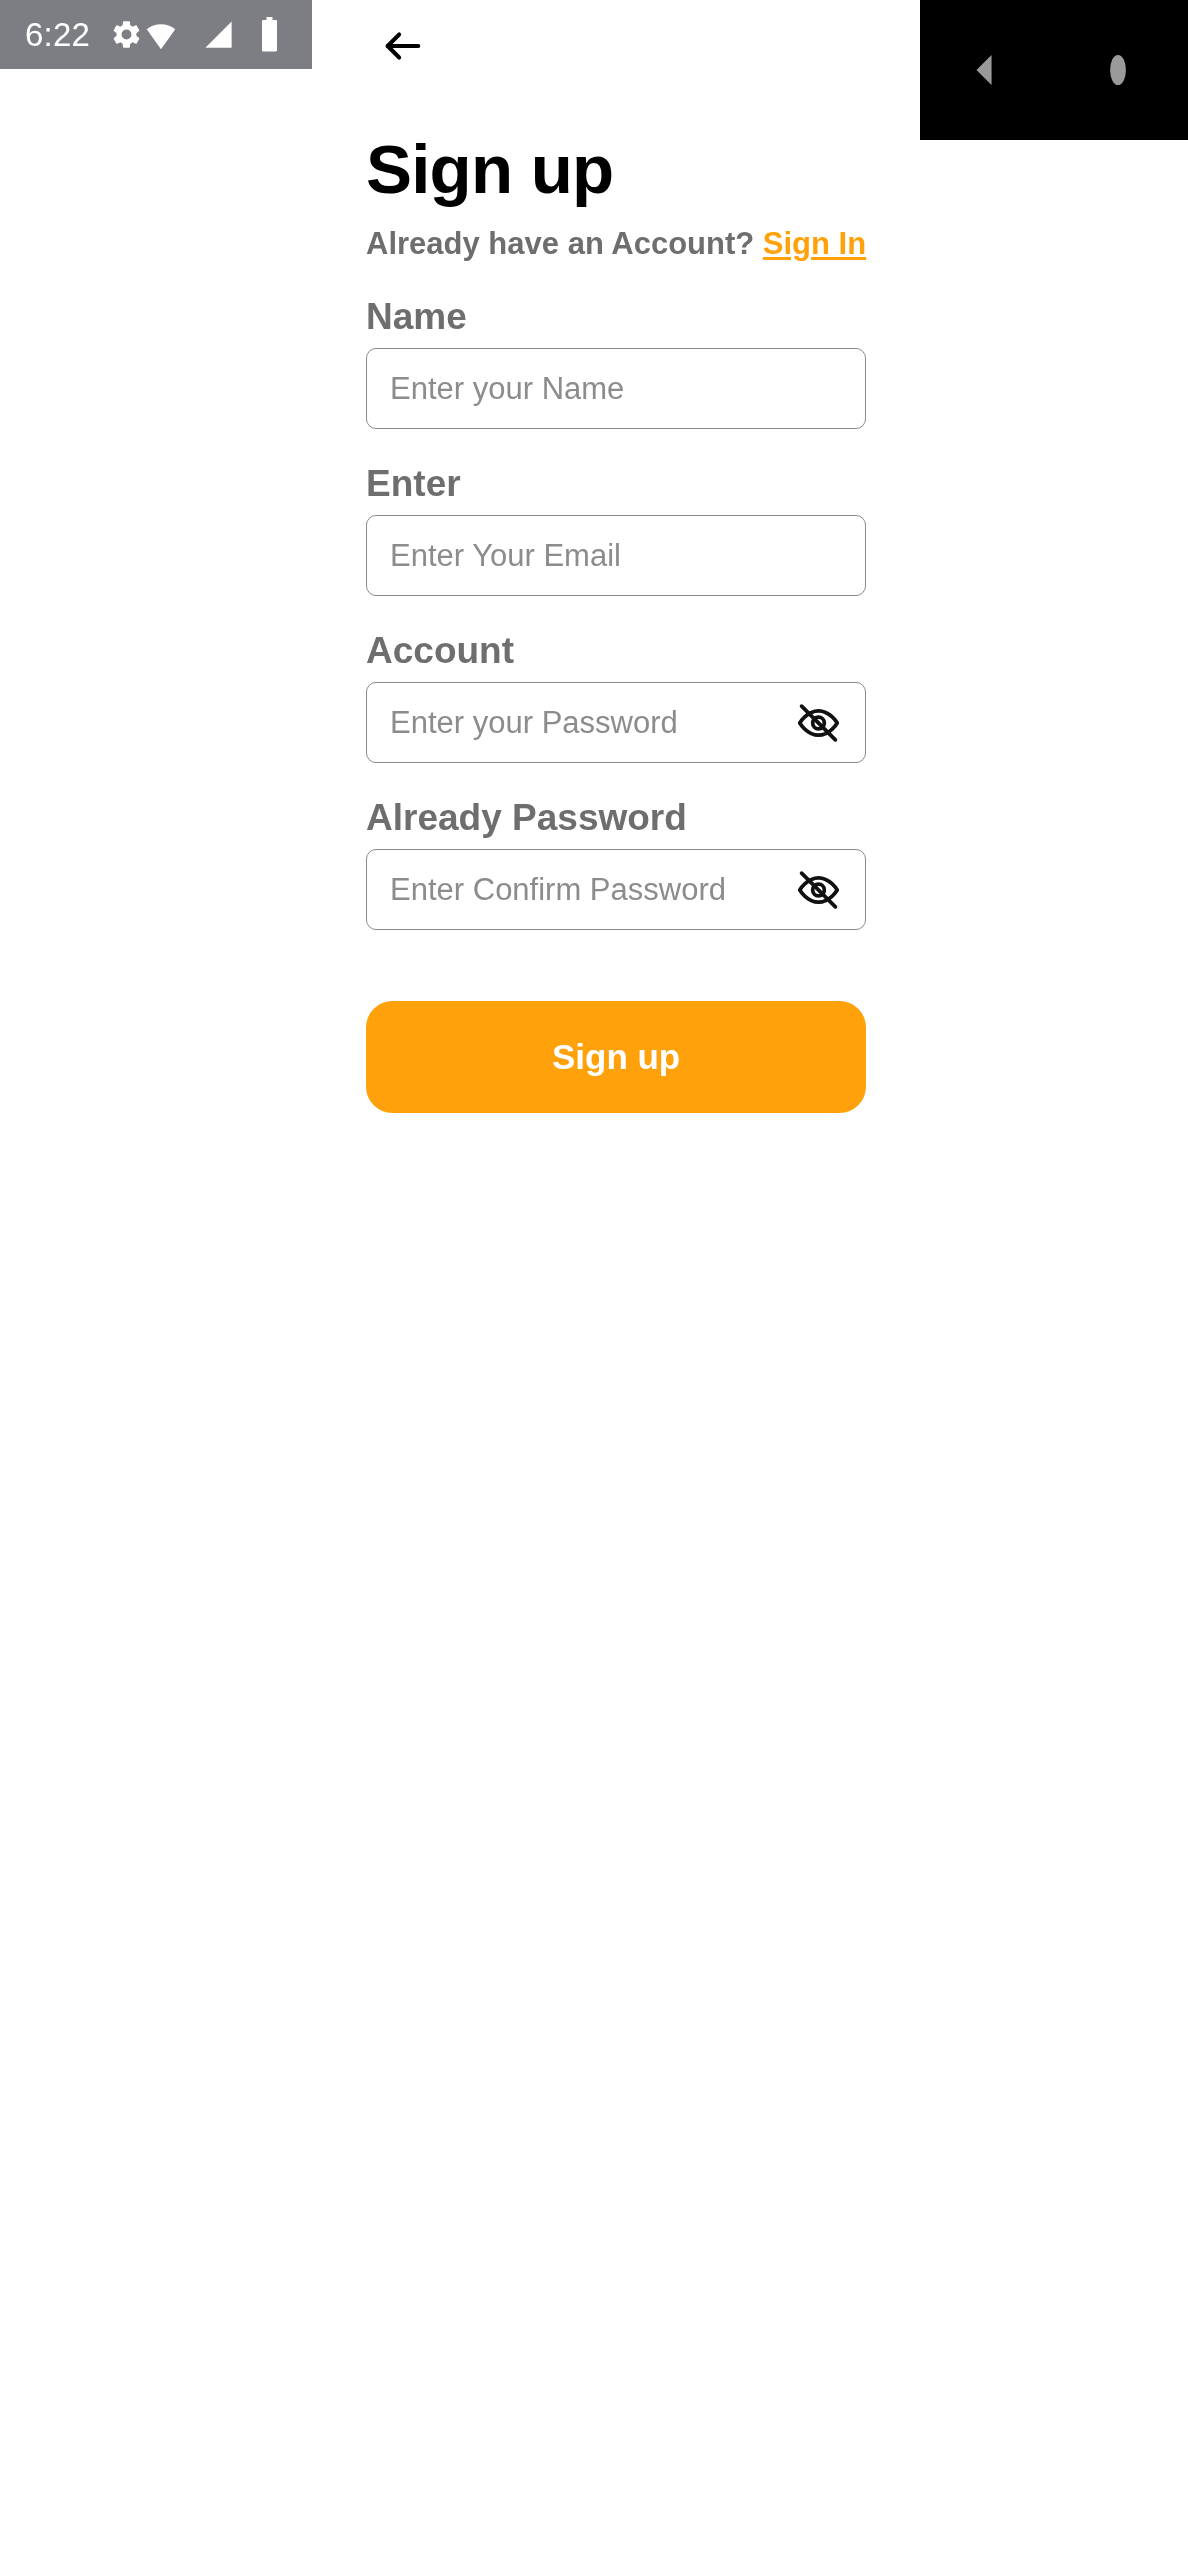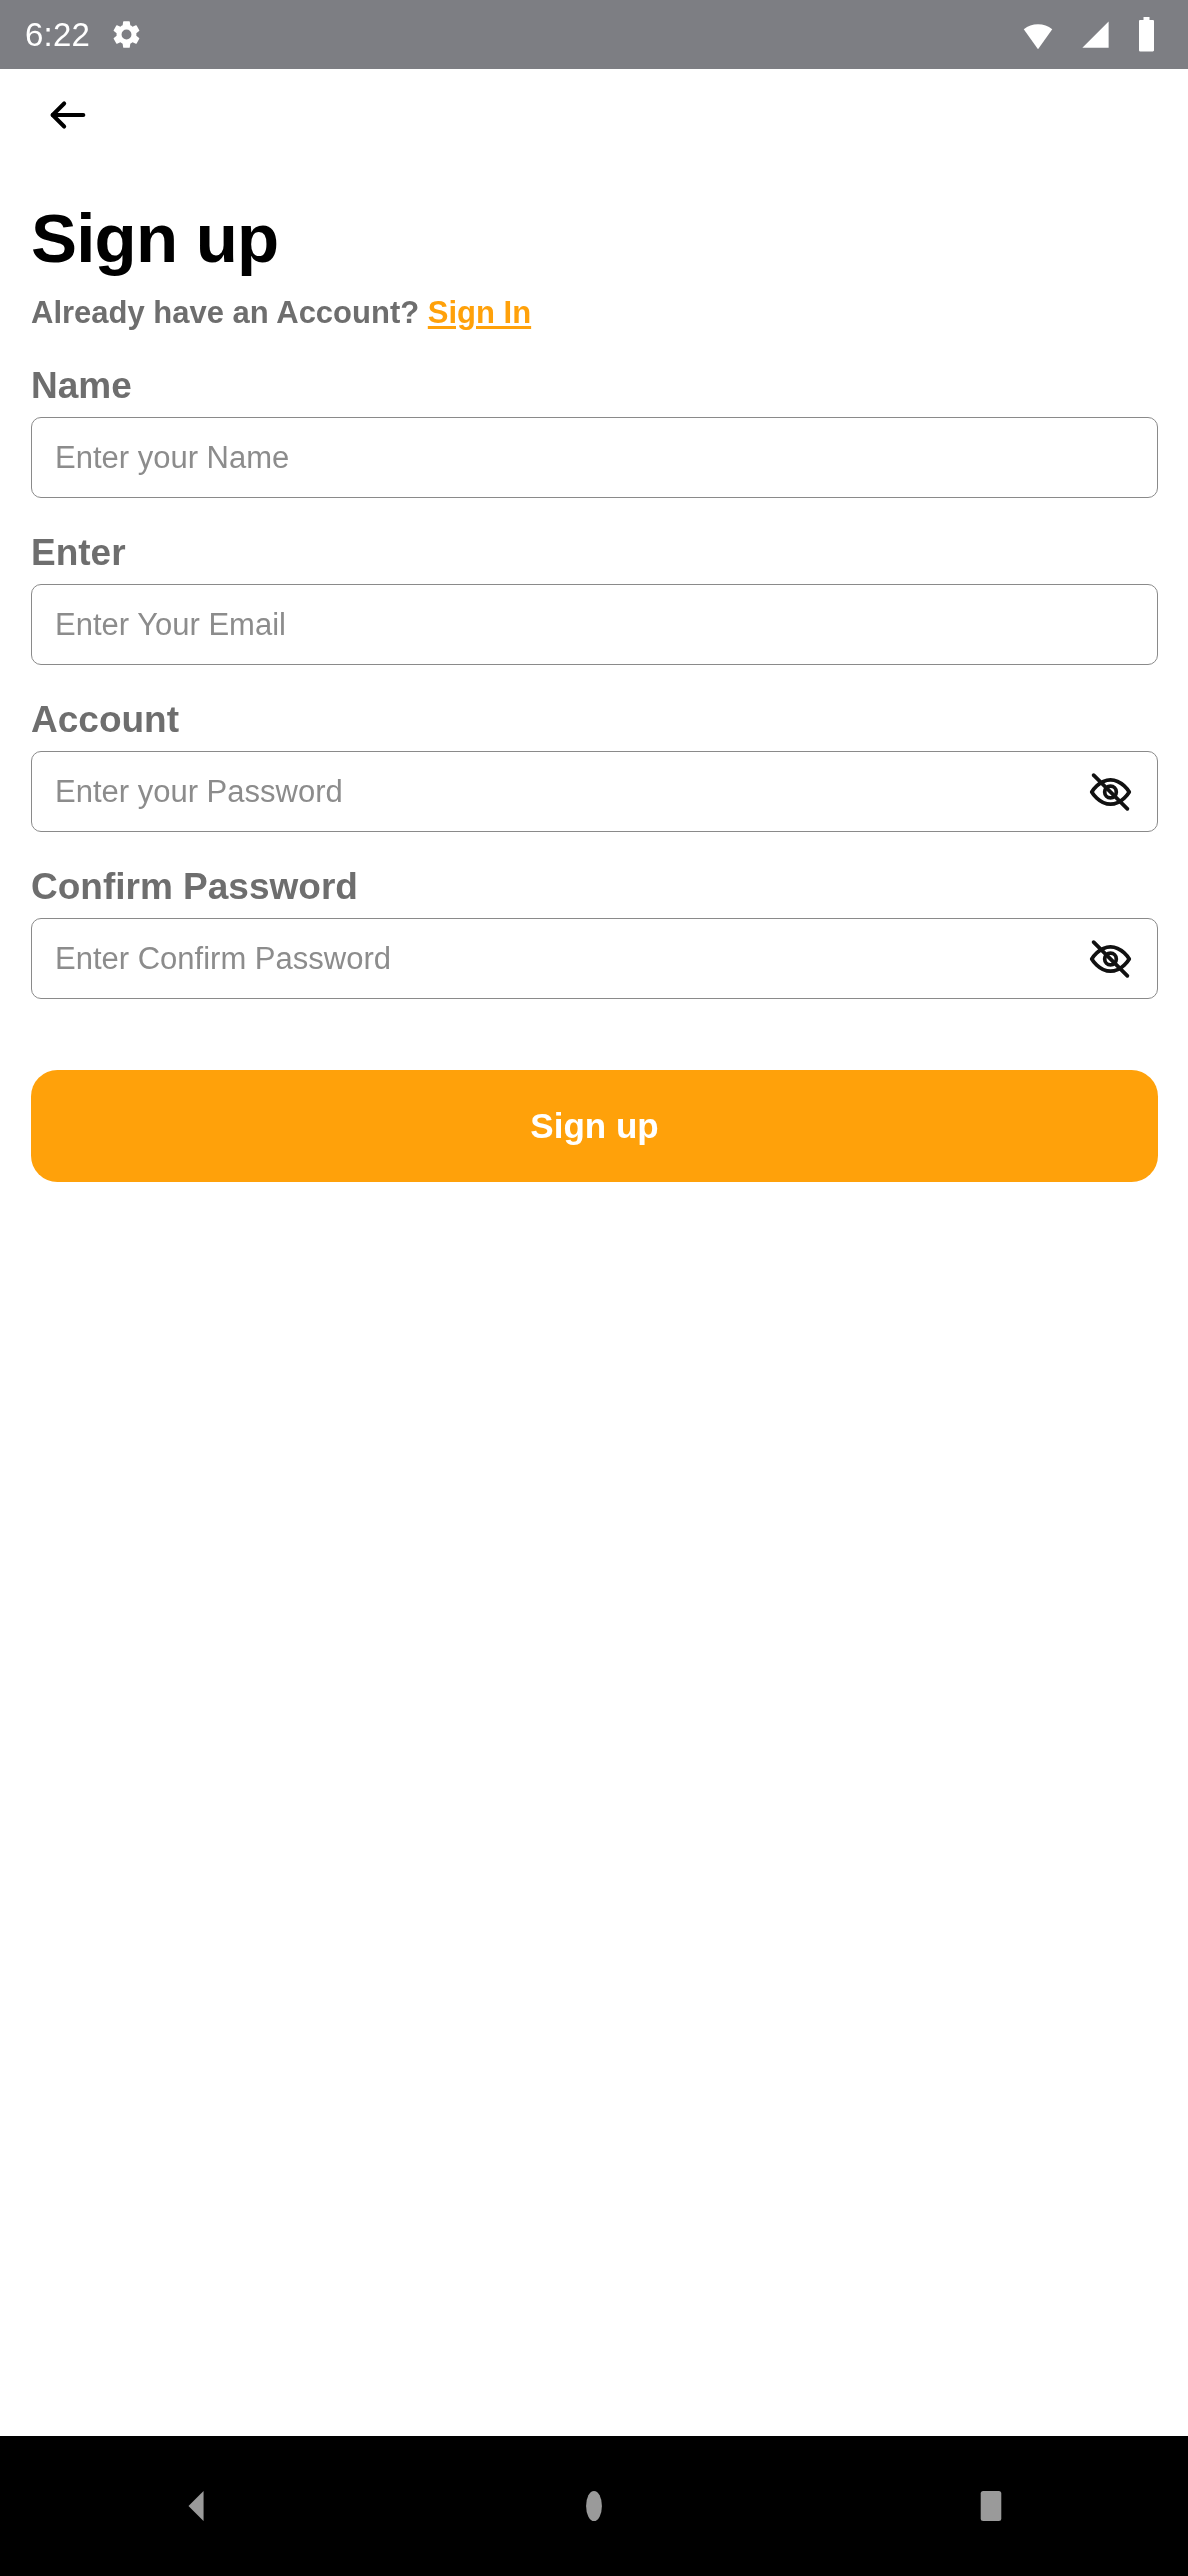--- a/index.html
+++ b/index.html
@@ -12,21 +12,22 @@
     -webkit-font-smoothing:antialiased;
   }
 
   #screen {
     position:relative;
     width:1189px;
     height:2576px;
     background:#ffffff;
     overflow:hidden;
     display:flex;
-    flex-direction:column;
+    flex-direction:row;
+    gap:23px;
   }
 
   
   .status-bar {
     height:69px;
     background:#7d7e83;
     display:flex;
     align-items:center;
     justify-content:space-between;
     padding:0 30px 0 25px;
@@ -249,21 +250,21 @@
                 <path d="M2 12s3.8-6.5 10-6.5S22 12 22 12s-3.8 6.5-10 6.5S2 12 2 12z"></path>
                 <circle cx="12" cy="12" r="3.1"></circle>
                 <path d="M3 3l18 18"></path>
               </svg>
             </span>
           </button>
         </div>
       </div>
 
       <div class="field">
-        <div class="field-label">Confirm Password</div>
+        <div class="field-label">Already Password</div>
         <div class="input-wrap has-toggle">
           <input class="text-input" type="text" placeholder="Enter Confirm Password" style="">
           <button class="eye-toggle">
             <span>
               <svg class="eye-icon" viewBox="0 0 24 24" fill="none" stroke="#111111" stroke-width="2" stroke-linecap="round" stroke-linejoin="round">
                 <path d="M2 12s3.8-6.5 10-6.5S22 12 22 12s-3.8 6.5-10 6.5S2 12 2 12z"></path>
                 <circle cx="12" cy="12" r="3.1"></circle>
                 <path d="M3 3l18 18"></path>
               </svg>
             </span>

